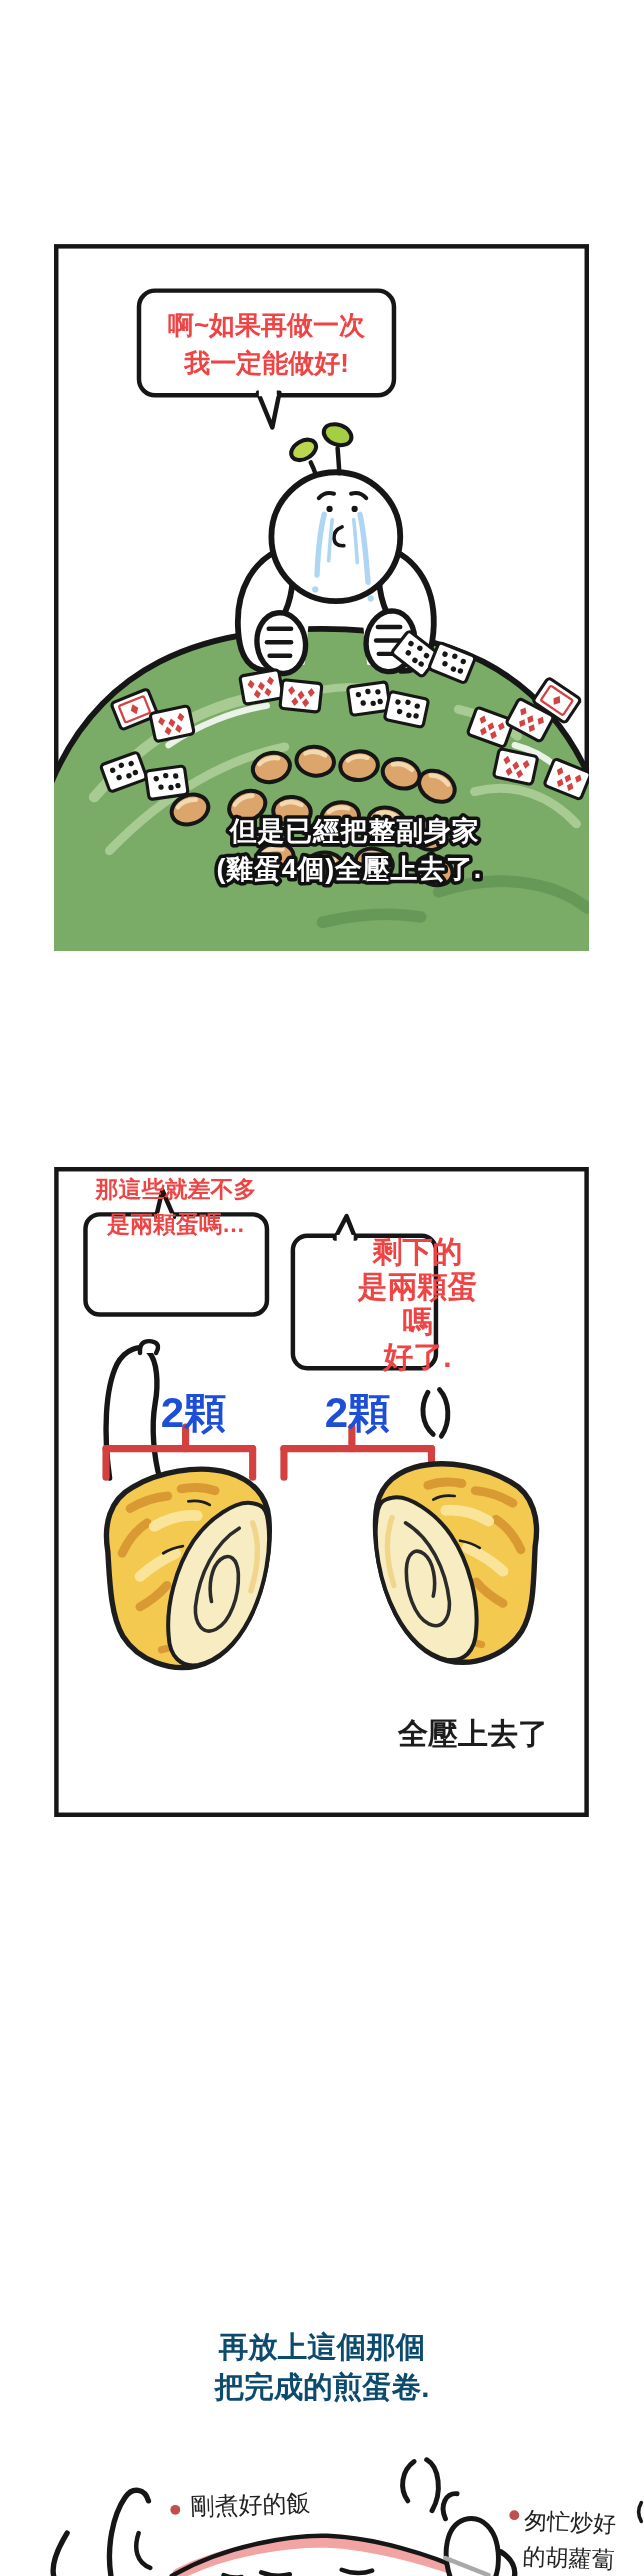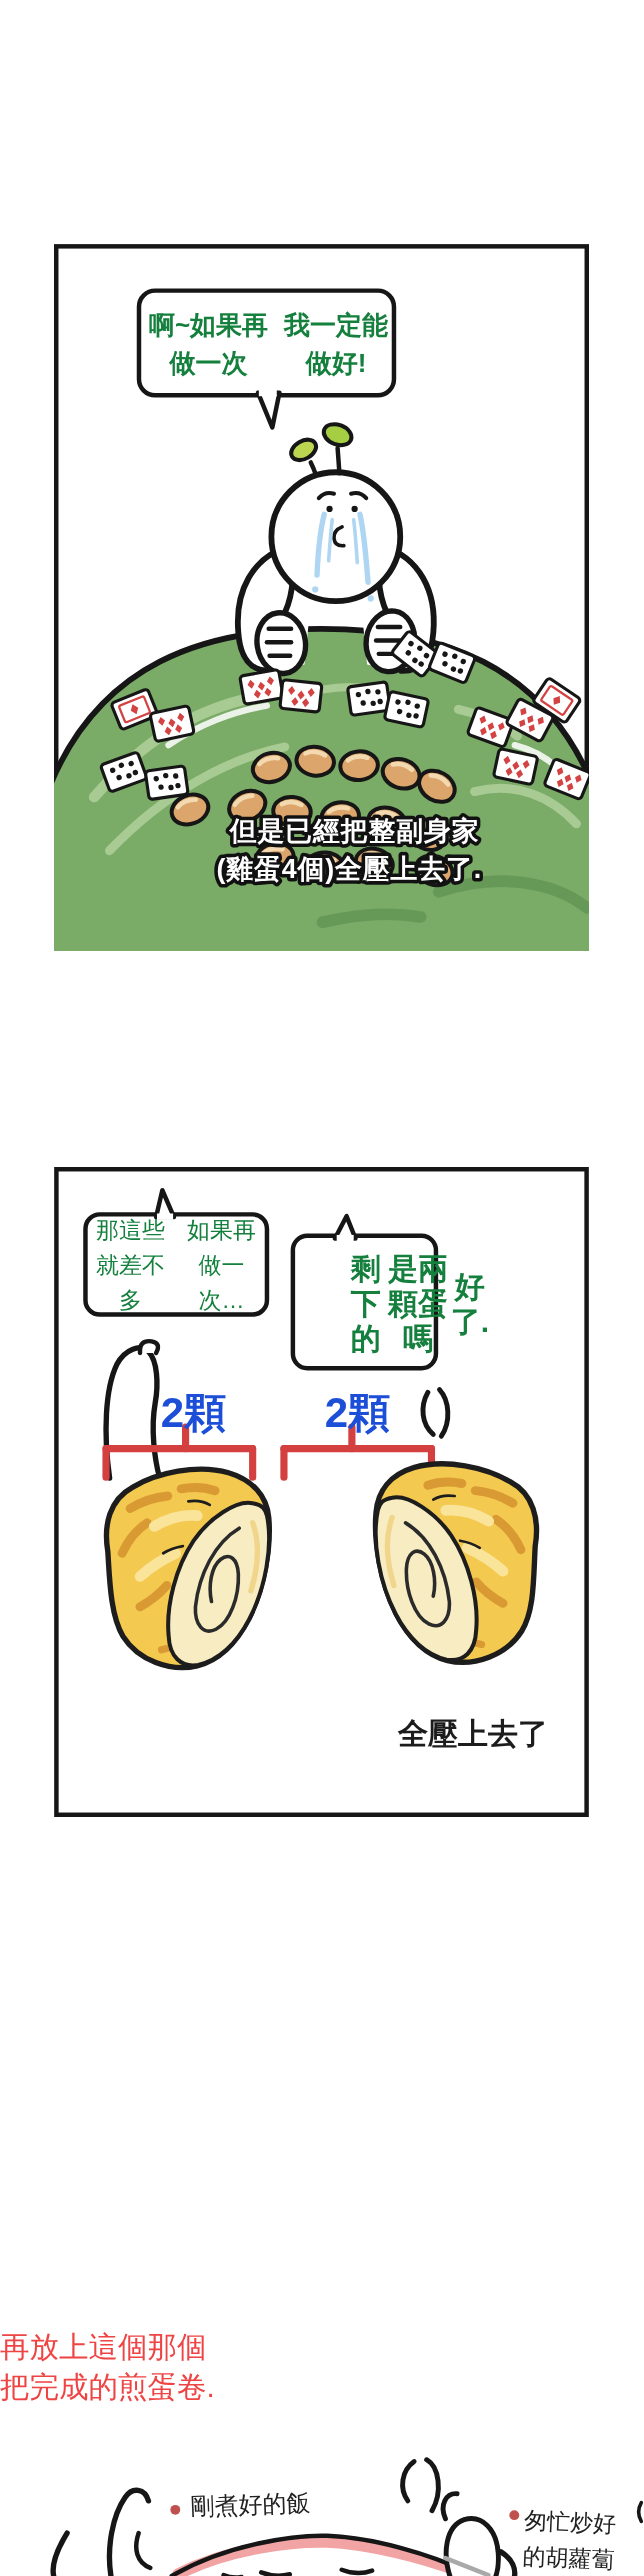--- a/index.html
+++ b/index.html
@@ -3,31 +3,31 @@
 <meta charset="utf-8">
 <style>
   html,body{margin:0;padding:0;background:#ffffff;}
   #page{
     position:relative;width:644px;height:2576px;background:#ffffff;overflow:hidden;
     font-family:"Liberation Sans","DejaVu Sans",sans-serif;color:#161616;
   }
   .abs{position:absolute;}
   .panel-svg{position:absolute;left:0;top:0;}
   .bubble-text{
-    display:flex;flex-direction:row;align-items:center;justify-content:center;
-    text-align:center;color:#15803d;
+    display:flex;flex-direction:column;align-items:center;justify-content:center;
+    text-align:center;color:#ef4444;
   }
   #b1-text{left:139px;top:292px;width:255px;height:103px;font-size:26px;line-height:38px;font-weight:600;}
-  #p2-left-text{left:85px;top:1216px;width:182px;height:98px;font-size:23px;line-height:35px;font-weight:400;}
+  #p2-left-text{left:85px;top:1158px;width:182px;height:98px;font-size:23px;line-height:35px;font-weight:700;}
   #p2-right-text{left:346px;top:1238px;width:143px;height:131px;font-size:30px;line-height:35px;font-weight:600;}
   .count-label{top:1385px;width:107px;text-align:center;font-size:42px;font-weight:700;color:#1d4ed8;}
   #count-left{left:140px;}
   #count-right{left:304px;}
   #p2-caption{right:96px;top:1713px;text-align:right;font-size:30px;line-height:41px;font-weight:600;color:#1c1c1c;}
-  #footer-text{left:0;top:2327px;width:644px;font-size:29.5px;line-height:40px;font-weight:400;color:#ef4444;}
+  #footer-text{left:0;top:2327px;width:644px;text-align:center;font-size:29.5px;line-height:40px;font-weight:700;color:#0c4a6e;}
   .note{font-weight:500;color:#222;}
   #note-rice{left:190px;top:2491px;font-size:24px;transform:rotate(-2deg);transform-origin:left top;}
   #note-carrot{left:525px;top:2502px;font-size:23px;line-height:36px;transform:rotate(2.5deg);transform-origin:left top;}
 </style>
 </head>
 <body>
 
 <div id="page">
 
   <svg class="panel-svg" style="left:54px;top:244px" width="535" height="707" viewBox="0 0 598 790">
@@ -270,21 +270,21 @@
           <path d="M 476 426 q -10 -6 -22 -8"></path>
       </g>
       <path d="M 362 384 C 355 418 364 466 382 500 C 396 527 416 546 439 551 C 458 554 471 542 472 518 C 475 484 464 442 444 412 C 427 387 396 366 378 370 C 367 372 364 376 362 384 Z" fill="#f8ecc2" stroke="#1d1d1d" stroke-width="4.5"></path>
       <path d="M 378 392 C 370 414 372 442 380 468" fill="none" stroke="#f0d58a" stroke-width="6"></path>
       <path d="M 393 398 C 420 414 438 449 442 486 C 443 506 433 518 419 511 C 403 503 393 474 394 449 C 395 432 404 425 414 433 C 424 441 428 462 424 480" fill="none" stroke="#2b2b2b" stroke-width="4"></path>
     </g>
   </svg>
 
   <div class="abs bubble-text" id="p2-left-text">
     <span>那這些就差不多</span>
-    <span>如果再做一次…</span>
+    <span>是兩顆蛋嗎…</span>
   </div>
   <div class="abs bubble-text" id="p2-right-text">
     <span>剩下的</span>
     <span>是兩顆蛋嗎</span>
     <span>好了.</span>
   </div>
   <div class="abs count-label" id="count-left">2顆</div>
   <div class="abs count-label" id="count-right">2顆</div>
   <div class="abs" id="p2-caption">
     <div>全壓上去了</div>

